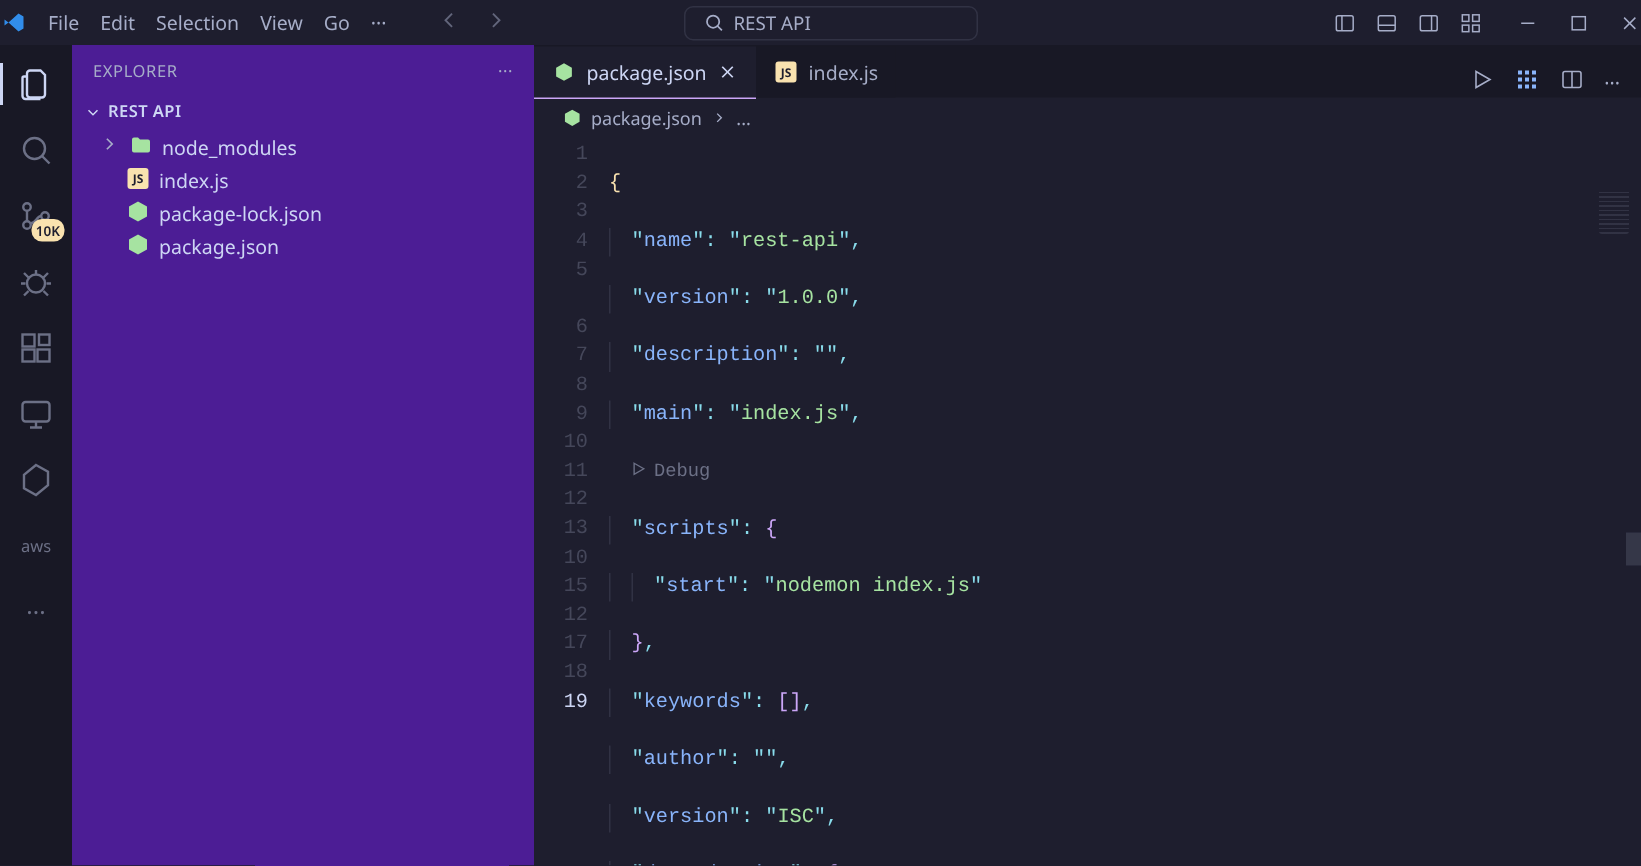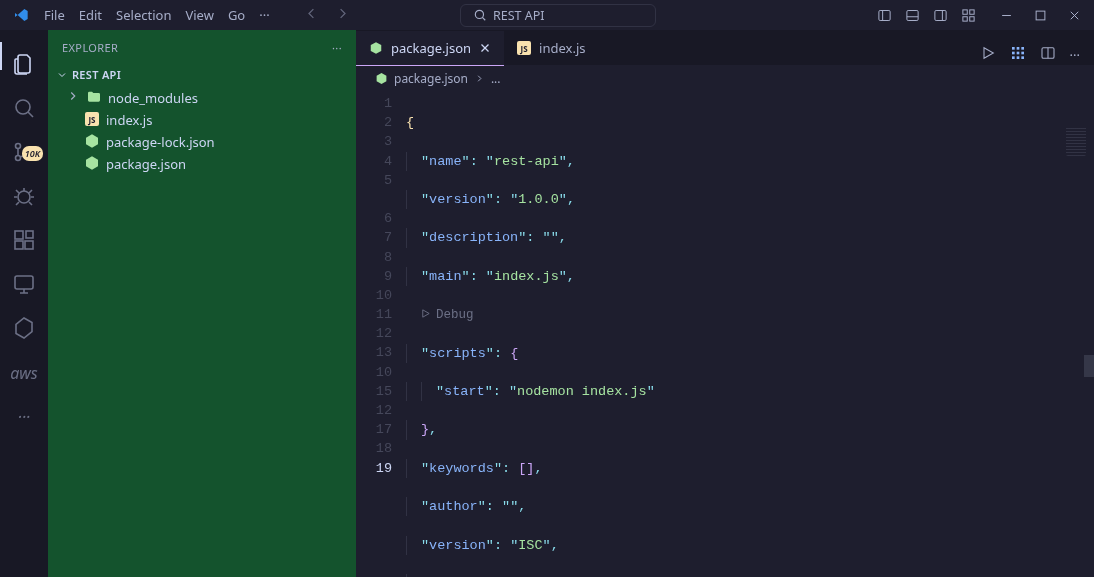--- a/index.html
+++ b/index.html
@@ -5,21 +5,21 @@
   * { margin:0; padding:0; box-sizing:border-box; }
   html,body { width:1094px; height:577px; overflow:hidden; }
   body {
     background:#1e1e2e; color:#cdd6f4;
     font-family:"Segoe UI",-apple-system,system-ui,sans-serif;
     font-size:13px;
     display:flex; flex-direction:column;
   }
   
   .titlebar {
-    height:30px; display:flex; align-items:center; padding:0 12px;
+    height:30px; display:flex; align-items:center; padding:0 0;
     background:#1e1e2e; color:#a6adc8; user-select:none;
   }
   .titlebar .logo { width:18px; height:18px; margin-right:8px; display:flex; align-items:center; justify-content:center; color:#3399ff; }
   .titlebar .logo svg { width:16px; height:16px; }
   .menus { display:flex; gap:2px; }
   .menus span { padding:3px 6px; border-radius:3px; }
   .menu-ellipsis { padding:3px 6px; }
   .nav-arrows { display:flex; gap:16px; margin-left:28px; color:#7f849c; }
   .nav-arrows span svg { width:15px; height:15px; opacity:.7; }
   .searchbox {
@@ -34,37 +34,37 @@
   .layout-icons svg, .window-icons svg { width:15px; height:15px; }
   .window-icons { display:flex; gap:18px; margin-left:22px; color:#a6adc8; }
   
   .main { flex:1; display:flex; min-height:0; }
   
   .activitybar {
     width:48px; background:#181825;
     display:flex; flex-direction:column; align-items:center; padding-top:6px; gap:4px;
   }
   .act-item {
-    width:48px; height:40px; display:flex; align-items:flex-end; justify-content:center;
-    color:#6c7086; position:relative;font-style:italic;
+    width:48px; height:40px; display:flex; align-items:center; justify-content:center;
+    color:#6c7086; position:relative;
   }
   .act-item.active { color:#cdd6f4; }
   .act-item.active::before {
     content:''; position:absolute; left:0; top:6px; bottom:6px; width:2px; background:#cdd6f4;
   }
   .act-item svg { width:24px; height:24px; }
-  .act-item.aws { font-size:16px; color:#6c7086; }
+  .act-item.aws { font-size:11px; color:#6c7086; }
   .act-badge {
     position:absolute; right:5px; bottom:3px;
     background:#f9e2af; color:#1e1e2e; font-size:9px; font-weight:600;
     padding:1px 3px; border-radius:7px;
   }
   .act-spacer { flex:1; }
   
-  .sidebar { width:308px; background:#14532d; display:flex; flex-direction:column; }
+  .sidebar { width:308px; background:#4c1d95; display:flex; flex-direction:column; }
   .sb-header { height:34px; display:flex; align-items:center; justify-content:space-between;
     padding:0 14px; color:#a6adc8; text-transform:uppercase; font-size:11px; letter-spacing:.4px; }
   .sb-folder {
     display:flex; align-items:center; gap:4px; padding:3px 8px;
     font-size:11px; font-weight:600; color:#cdd6f4; letter-spacing:.3px;
   }
   .sb-folder svg { width:12px; height:12px; }
   .tree { margin-top:2px; }
   .tree-item {
     display:flex; align-items:flex-start; gap:6px; padding:2px 0 2px 18px;

